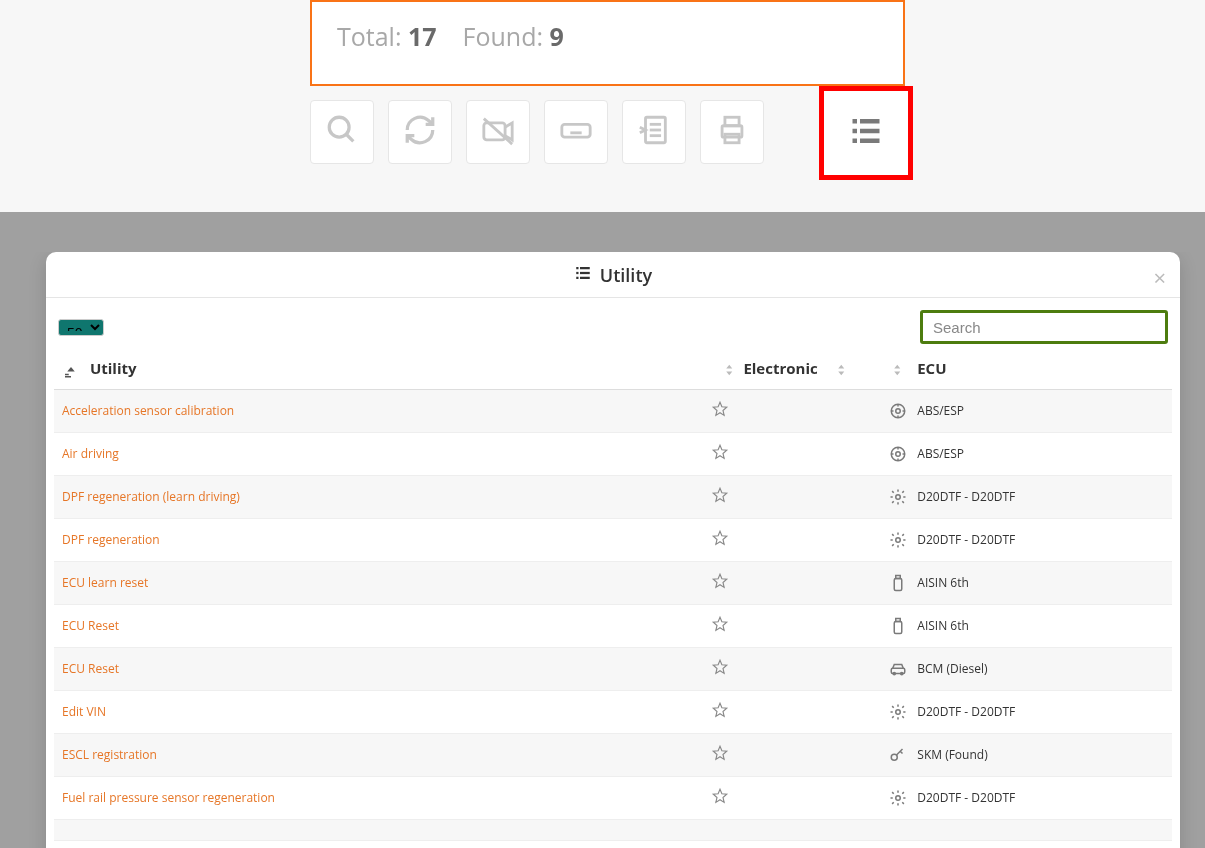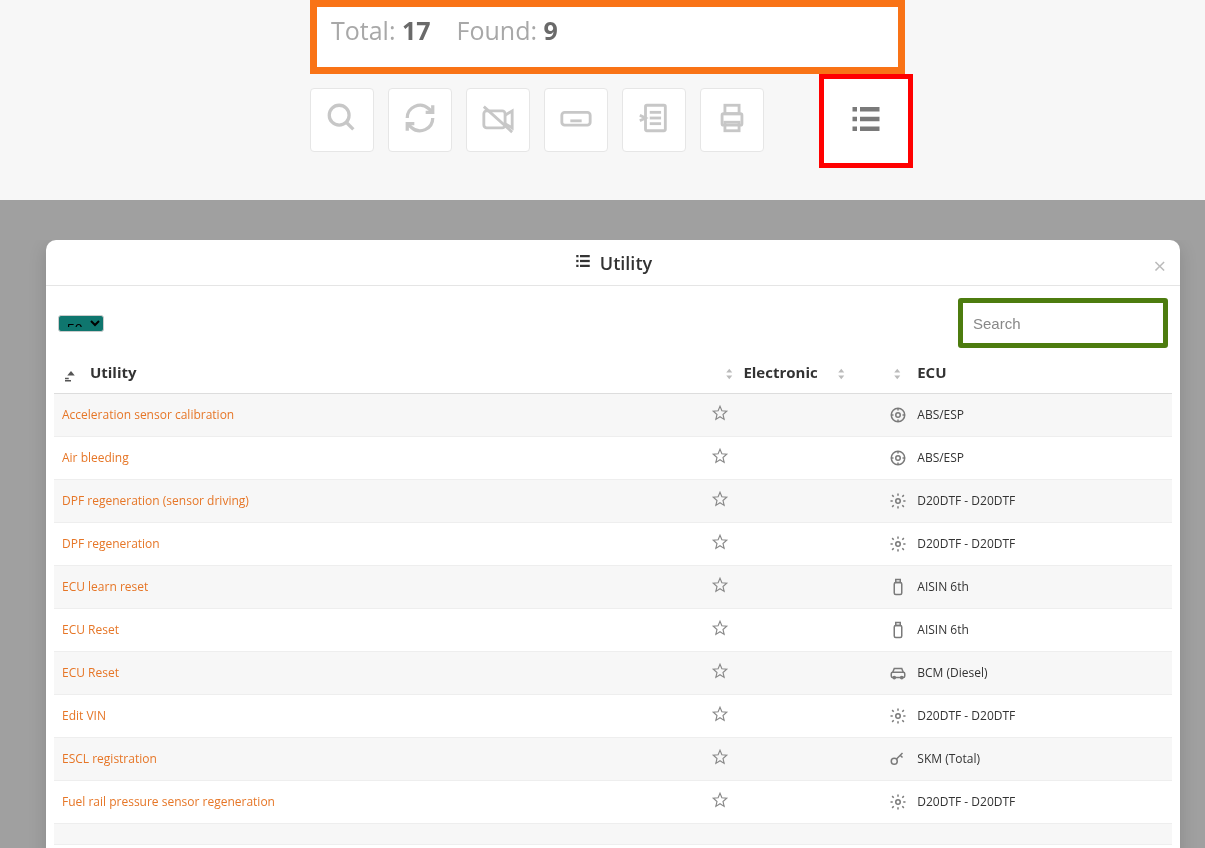--- a/index.html
+++ b/index.html
@@ -6,23 +6,23 @@
   body {
     margin: 0;
     font-family: -apple-system, "Segoe UI", "Open Sans", Arial, sans-serif;
     background: #f7f7f7;
     width: 1205px;
     overflow: hidden;
     color: #333;
   }
   .top-panel {
     background: #fff;
-    border: 7px solid #f97316;
+    border: 2px solid #f97316;
     margin: 0 300px 0 310px;
-    padding: 0;
+    padding: 11px;
     overflow: visible;
   }
   .top-panel-inner {
     padding: 6px 14px 20px 14px;
     color: #a8a8a8;
     font-size: 25px;
   }
   .top-panel-inner b { color: #6a6a6a; font-weight: 700; }
   .toolbar-row {
     display: flex;
@@ -108,25 +108,25 @@
   }
   .page-size {
     font-size: 14px;
     padding: 4px 4px;
     border: 1px solid #ccc;
     border-radius: 3px;
     background: #0f766e;
     height: 17px;
   }
   .search-box {
-    width: 210px;
+    width: 248px;
     height: 34px;
-    border: 5px solid #4d7c0f;
+    border: 3px solid #4d7c0f;
     border-radius: 3px;
-    padding: 20px 10px;
+    padding: 12px 10px;
     font-size: 15px;
     color: #555;
   }
   .search-box::placeholder { color: #888; }
   table {
     width: calc(100% - 16px);
     margin: 0 8px;
     border-collapse: collapse;
   }
   thead th {
@@ -321,39 +321,39 @@
                   <circle cx="12" cy="12" r="9"></circle>
                   <circle cx="12" cy="12" r="3"></circle>
                   <line x1="12" y1="3" x2="12" y2="6"></line>
                   <line x1="12" y1="18" x2="12" y2="21"></line>
                   <line x1="3" y1="12" x2="6" y2="12"></line>
                   <line x1="18" y1="12" x2="21" y2="12"></line>
                 </svg>
               </span><span class="ecu-text">ABS/ESP</span></td>
           </tr>
           <tr>
-            <td><span class="util-link">Air bleeding</span></td>
+            <td><span class="util-link">Air driving</span></td>
             <td class="fav-cell"><span class="star">
                 <svg viewBox="0 0 24 24" fill="none" stroke="currentColor" stroke-width="1.5">
                   <polygon points="12 3 14.5 9 21 9.5 16 14 17.5 20.5 12 17 6.5 20.5 8 14 3 9.5 9.5 9"></polygon>
                 </svg>
               </span></td>
             <td class="ecu-cell"><span class="ecu-icon">
                 <svg viewBox="0 0 24 24" fill="none" stroke="currentColor" stroke-width="2">
                   <circle cx="12" cy="12" r="9"></circle>
                   <circle cx="12" cy="12" r="3"></circle>
                   <line x1="12" y1="3" x2="12" y2="6"></line>
                   <line x1="12" y1="18" x2="12" y2="21"></line>
                   <line x1="3" y1="12" x2="6" y2="12"></line>
                   <line x1="18" y1="12" x2="21" y2="12"></line>
                 </svg>
               </span><span class="ecu-text">ABS/ESP</span></td>
           </tr>
           <tr>
-            <td><span class="util-link">DPF regeneration (sensor driving)</span></td>
+            <td><span class="util-link">DPF regeneration (learn driving)</span></td>
             <td class="fav-cell"><span class="star">
                 <svg viewBox="0 0 24 24" fill="none" stroke="currentColor" stroke-width="1.5">
                   <polygon points="12 3 14.5 9 21 9.5 16 14 17.5 20.5 12 17 6.5 20.5 8 14 3 9.5 9.5 9"></polygon>
                 </svg>
               </span></td>
             <td class="ecu-cell"><span class="ecu-icon">
                 <svg viewBox="0 0 24 24" fill="none" stroke="currentColor" stroke-width="2">
                   <circle cx="12" cy="12" r="3"></circle>
                   <path d="M12 2v3M12 19v3M4.2 4.2l2.1 2.1M17.7 17.7l2.1 2.1M2 12h3M19 12h3M4.2 19.8l2.1-2.1M17.7 6.3l2.1-2.1"></path>
                 </svg>
@@ -436,21 +436,21 @@
             <td class="fav-cell"><span class="star">
                 <svg viewBox="0 0 24 24" fill="none" stroke="currentColor" stroke-width="1.5">
                   <polygon points="12 3 14.5 9 21 9.5 16 14 17.5 20.5 12 17 6.5 20.5 8 14 3 9.5 9.5 9"></polygon>
                 </svg>
               </span></td>
             <td class="ecu-cell"><span class="ecu-icon">
                 <svg viewBox="0 0 24 24" fill="none" stroke="currentColor" stroke-width="2">
                   <circle cx="7" cy="15" r="4"></circle>
                   <path d="M10 12l8-8M15 7l3 3"></path>
                 </svg>
-              </span><span class="ecu-text">SKM (Total)</span></td>
+              </span><span class="ecu-text">SKM (Found)</span></td>
           </tr>
           <tr>
             <td><span class="util-link">Fuel rail pressure sensor regeneration</span></td>
             <td class="fav-cell"><span class="star">
                 <svg viewBox="0 0 24 24" fill="none" stroke="currentColor" stroke-width="1.5">
                   <polygon points="12 3 14.5 9 21 9.5 16 14 17.5 20.5 12 17 6.5 20.5 8 14 3 9.5 9.5 9"></polygon>
                 </svg>
               </span></td>
             <td class="ecu-cell"><span class="ecu-icon">
                 <svg viewBox="0 0 24 24" fill="none" stroke="currentColor" stroke-width="2">

